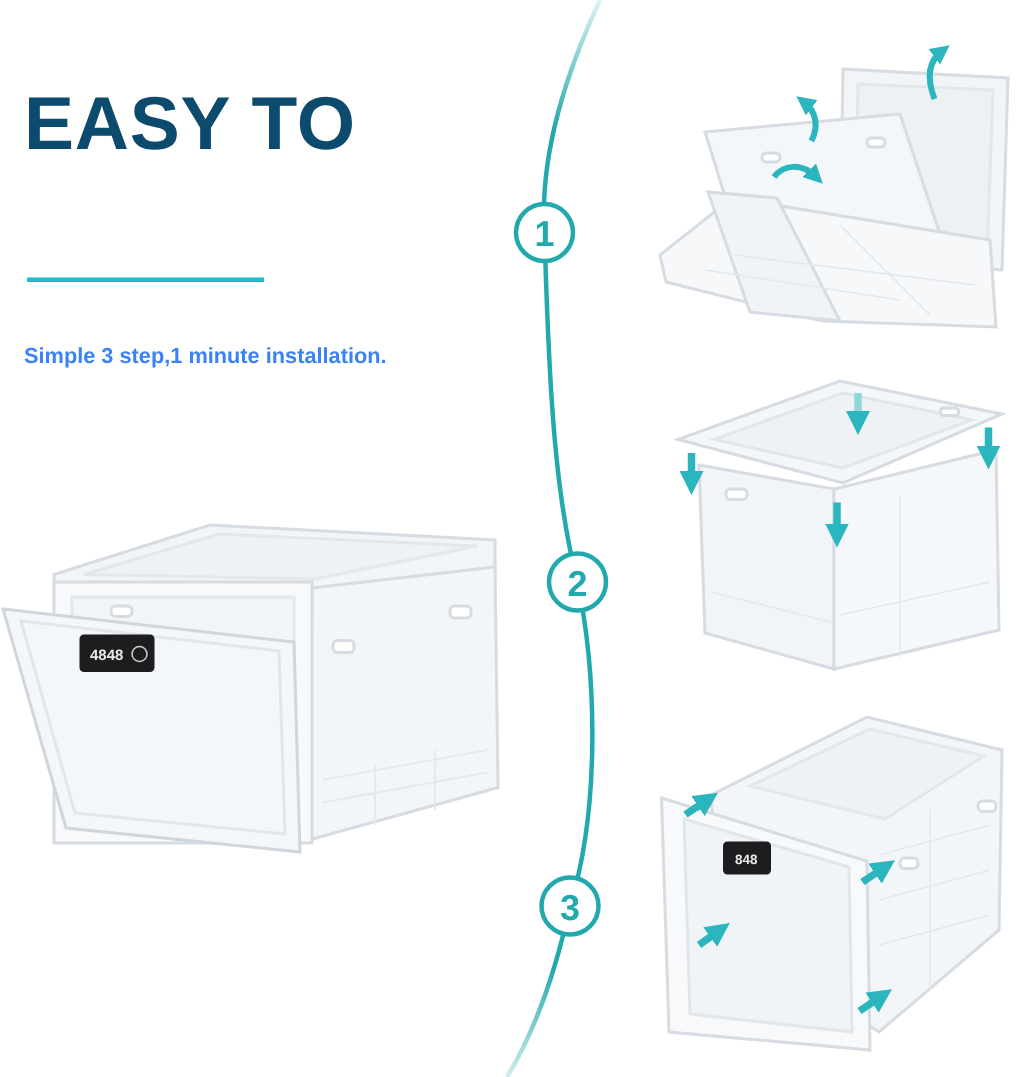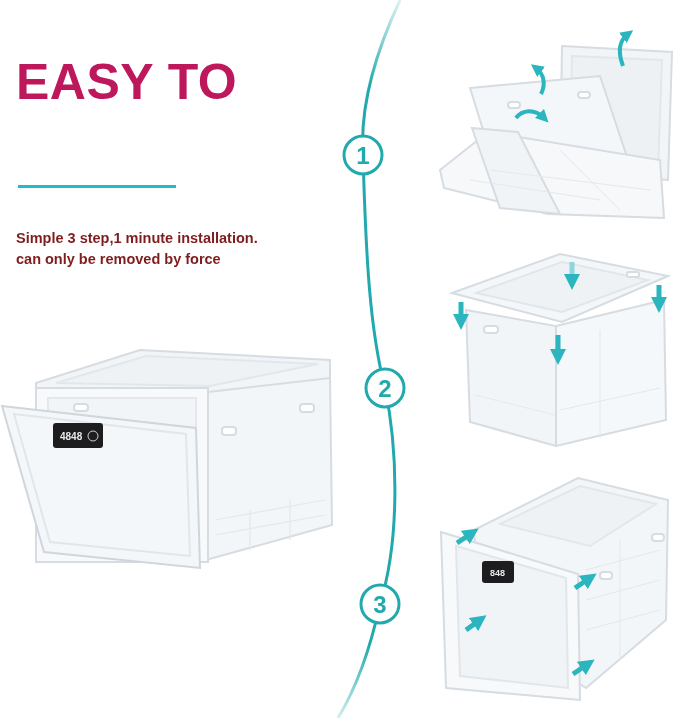--- a/index.html
+++ b/index.html
@@ -12,28 +12,27 @@
   .rule { position: absolute; left: 18px; top: 185px; width: 158px; height: 3px; }
   .desc { position: absolute; left: 16px; top: 228px; margin: 0;
           font-weight: 700; font-size: 14.5px; line-height: 21px; }
   .desc span { display: block; }
   svg.art { position: absolute; left: 0; top: 0; }
   .step-num { font-family: "Liberation Sans", sans-serif; font-weight: 700; font-size: 24px; }
 </style>
 </head>
 <body>
 
-<h1 class="headline" style="color: #be185d;">
+<h1 class="headline" style="color: #0c4a6e;">
   <span>EASY TO</span>
 </h1>
 <div class="rule" style="background: rgb(31, 188, 203);"></div>
 
-<p class="desc" style="color: #7f1d1d;">
+<p class="desc" style="color: #3b82f6;">
   <span>Simple 3 step,1 minute installation.</span>
-  <span>can only be removed by force</span>
 </p>
 
 <svg class="art" width="679" height="718" viewBox="0 0 679 718">
   <defs>
     <linearGradient id="lineFade" x1="0" y1="0" x2="0" y2="1">
       <stop offset="0" stop-color="#22a9ad" stop-opacity="0.15"></stop>
       <stop offset="0.12" stop-color="#22a9ad" stop-opacity="1"></stop>
       <stop offset="0.9" stop-color="#22a9ad" stop-opacity="1"></stop>
       <stop offset="1" stop-color="#22a9ad" stop-opacity="0.2"></stop>
     </linearGradient>

